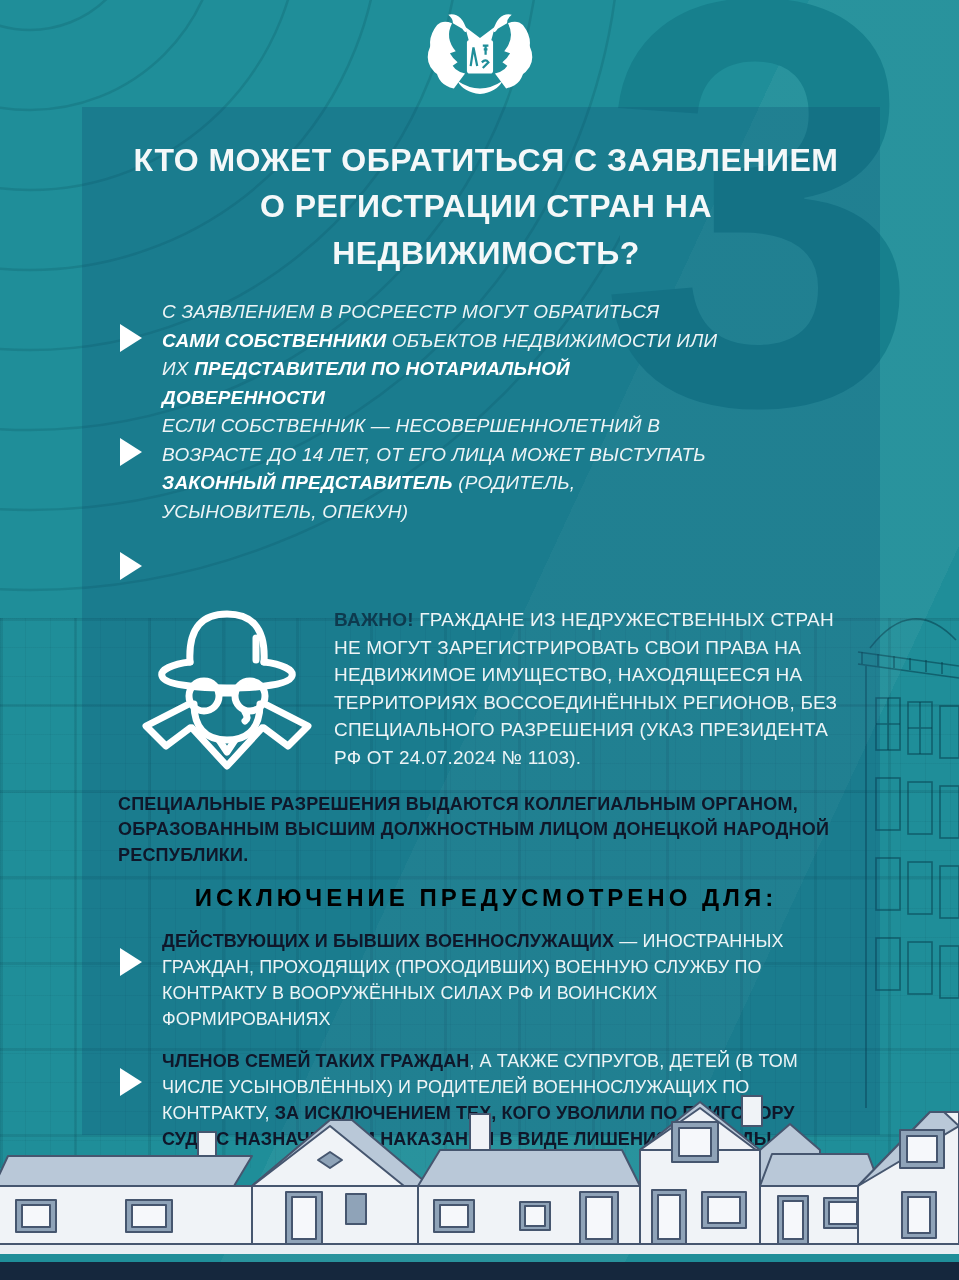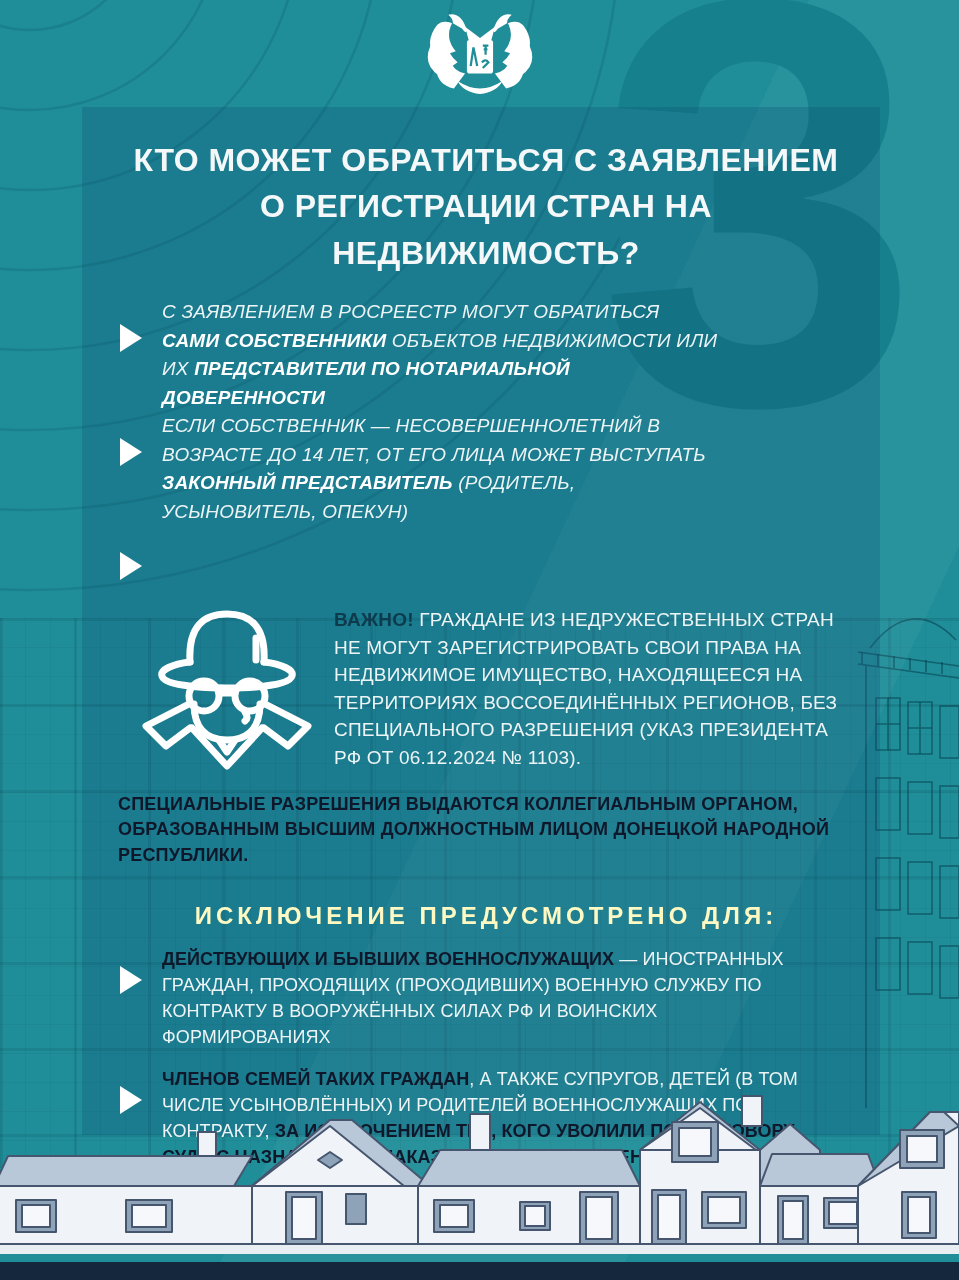--- a/index.html
+++ b/index.html
@@ -60,21 +60,21 @@
   .important-text{
     margin:6px 0 0 12px; max-width:525px; font-size:19px; line-height:1.45;
     letter-spacing:.2px;
   }
   .important-text b{color:#0E3A4E;}
   .perm{
     margin:20px 0 0 2px; max-width:758px; font-size:18px; font-weight:700;
     line-height:1.4; letter-spacing:.2px; color:#0f172a;
   }
   .exc-heading{
-    margin:34px 0 0 0; text-align:center; color:#fef9c3; font-weight:700;
+    margin:16px 0 0 0; text-align:center; color:#000000; font-weight:700;
     font-size:24px; letter-spacing:4px;
   }
   .exc-bullets{margin-top:14px;}
   .exc-bullet{display:flex; align-items:flex-start; margin-top:16px;}
   .exc-bullet .tri{margin-top:20px;}
   .exc-text{margin:0; max-width:640px; font-size:18px; line-height:1.45; letter-spacing:.1px;}
   .exc-text b{color:#0f172a;}
   .houses{position:absolute; left:0; bottom:18px; width:959px; height:168px; z-index:4;}
   .bottom-bar{position:absolute; left:0; bottom:0; width:959px; height:18px; background:#15273D; z-index:5;}
 </style>
@@ -183,21 +183,21 @@
           <circle cx="118" cy="96" r="15"></circle>
           <line x1="87" y1="93" x2="103" y2="93"></line>
           <path d="M113,112 q4,6 0,9"></path>
           <path d="M62,104 C62,128 74,140 95,140 C116,140 128,128 128,104"></path>
           <path d="M57,104 L14,126 L34,146 L58,128"></path>
           <path d="M133,104 L176,126 L156,146 L132,128"></path>
           <path d="M60,128 L95,166 L130,128"></path>
           <path d="M87,140 L95,152 L103,140"></path>
         </g>
       </svg>
-      <p class="important-text"><b>ВАЖНО!</b> <span>ГРАЖДАНЕ ИЗ НЕДРУЖЕСТВЕННЫХ СТРАН НЕ МОГУТ ЗАРЕГИСТРИРОВАТЬ СВОИ ПРАВА НА НЕДВИЖИМОЕ ИМУЩЕСТВО, НАХОДЯЩЕЕСЯ НА ТЕРРИТОРИЯХ ВОССОЕДИНЁННЫХ РЕГИОНОВ, БЕЗ СПЕЦИАЛЬНОГО РАЗРЕШЕНИЯ (УКАЗ ПРЕЗИДЕНТА РФ ОТ 06.12.2024 № 1103).</span></p>
+      <p class="important-text"><b>ВАЖНО!</b> <span>ГРАЖДАНЕ ИЗ НЕДРУЖЕСТВЕННЫХ СТРАН НЕ МОГУТ ЗАРЕГИСТРИРОВАТЬ СВОИ ПРАВА НА НЕДВИЖИМОЕ ИМУЩЕСТВО, НАХОДЯЩЕЕСЯ НА ТЕРРИТОРИЯХ ВОССОЕДИНЁННЫХ РЕГИОНОВ, БЕЗ СПЕЦИАЛЬНОГО РАЗРЕШЕНИЯ (УКАЗ ПРЕЗИДЕНТА РФ ОТ 24.07.2024 № 1103).</span></p>
     </div>
 
     <p class="perm">СПЕЦИАЛЬНЫЕ РАЗРЕШЕНИЯ ВЫДАЮТСЯ КОЛЛЕГИАЛЬНЫМ ОРГАНОМ, ОБРАЗОВАННЫМ ВЫСШИМ ДОЛЖНОСТНЫМ ЛИЦОМ ДОНЕЦКОЙ НАРОДНОЙ РЕСПУБЛИКИ.</p>
 
     <h2 class="exc-heading">ИСКЛЮЧЕНИЕ ПРЕДУСМОТРЕНО ДЛЯ:</h2>
 
     <div class="exc-bullets">
       <div class="exc-bullet">
         <span class="tri"></span>
         <p class="exc-text"><b>ДЕЙСТВУЮЩИХ И БЫВШИХ ВОЕННОСЛУЖАЩИХ</b><span> — ИНОСТРАННЫХ ГРАЖДАН, ПРОХОДЯЩИХ (ПРОХОДИВШИХ) ВОЕННУЮ СЛУЖБУ ПО КОНТРАКТУ В ВООРУЖЁННЫХ СИЛАХ РФ И ВОИНСКИХ ФОРМИРОВАНИЯХ</span></p>

